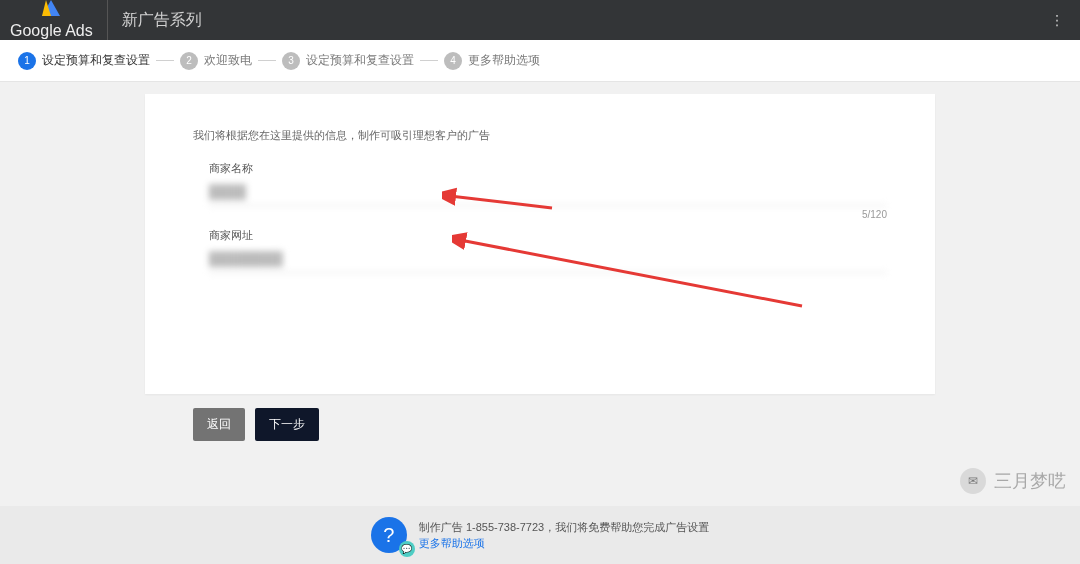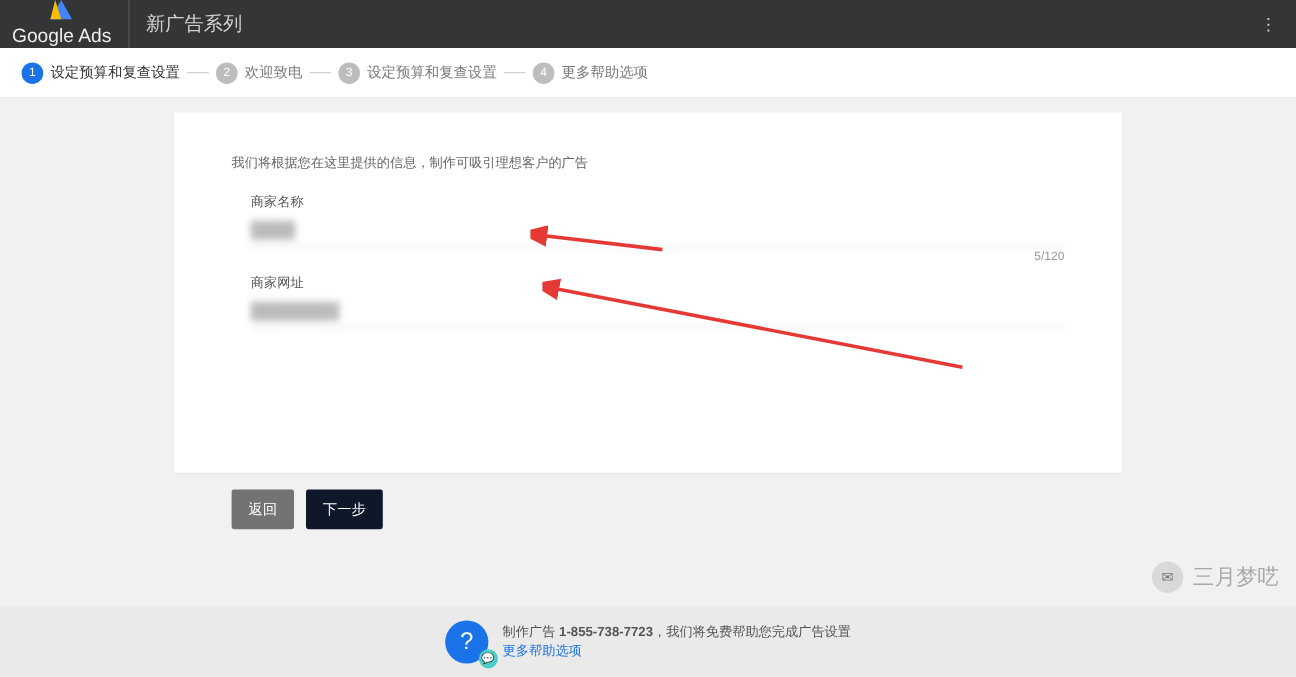--- a/index.html
+++ b/index.html
@@ -36,21 +36,21 @@
     .btn-row { width: 790px; margin: 14px auto 0; padding: 0 48px; display: flex; gap: 10px; }
     .btn { border: none; padding: 8px 14px; font-size: 12px; border-radius: 2px; cursor: pointer; color: #fff; }
     .btn-back { background: #737373; }
     .btn-next { background: #0f172a; }
 
     
     .footer-help { position: absolute; left: 0; right: 0; bottom: 0; height: 58px; background: #eaeaea; display: flex; align-items: center; justify-content: center; gap: 12px; font-size: 11px; color: #555; }
     .help-icon { width: 36px; height: 36px; border-radius: 50%; background: #1a73e8; color: #fff; font-size: 20px; display: flex; align-items: center; justify-content: center; position: relative; }
     .help-chat { position: absolute; right: -8px; bottom: -4px; width: 16px; height: 16px; border-radius: 50%; background: #4ecdc4; font-size: 9px; display: flex; align-items: center; justify-content: center; }
     .help-text { line-height: 1.5; }
-    .help-phone { font-weight: bold; }
+    .help-phone { font-weight: normal; }
     .help-link { color: #1a73e8; }
 
     
     .arrow1 { position: absolute; left: 442px; top: 186px; pointer-events: none; }
     .arrow2 { position: absolute; left: 452px; top: 226px; pointer-events: none; }
 
     
     .watermark { position: absolute; right: 14px; bottom: 70px; display: flex; align-items: center; gap: 8px; color: #a8a8a8; font-size: 18px; }
     .wm-circle { width: 26px; height: 26px; border-radius: 50%; background: #d9d9d9; display:flex; align-items:center; justify-content:center; font-size:12px; color:#7a7a7a;}
   </style>

